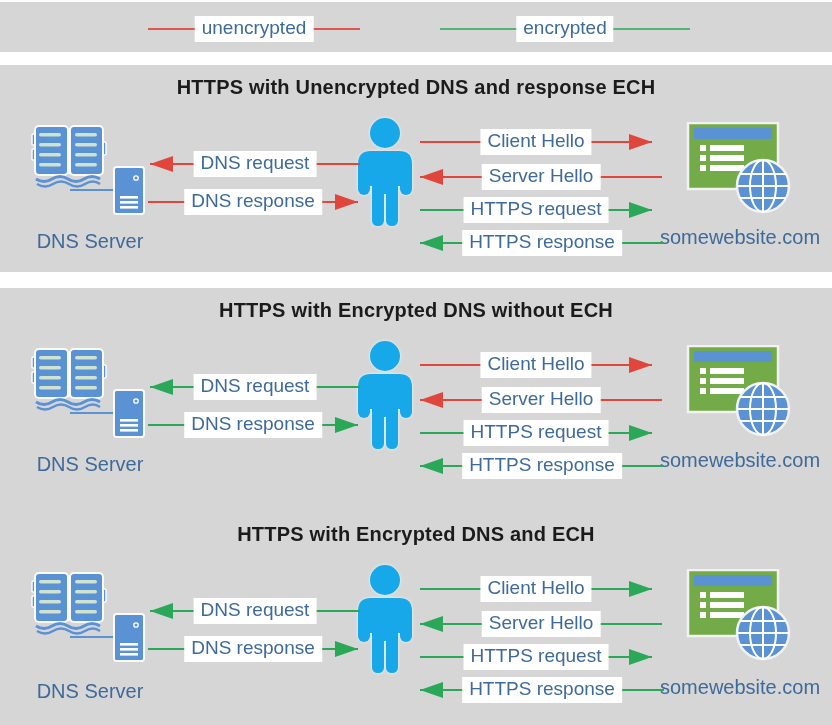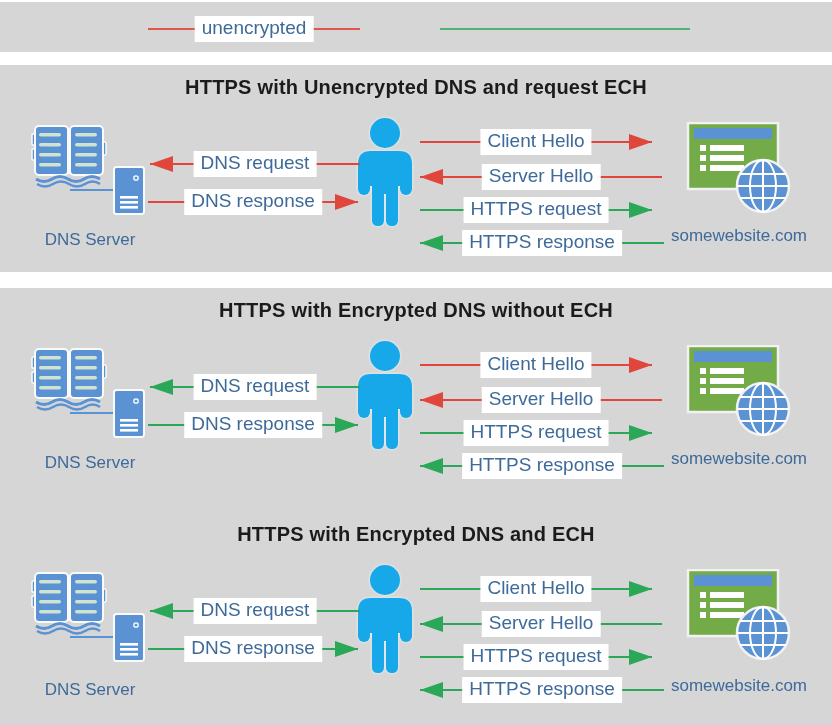--- a/index.html
+++ b/index.html
@@ -15,42 +15,43 @@
   
   .ar{position:absolute;height:26px;}
   .ar .ln{position:absolute;left:0;right:0;top:12px;height:2px;background:var(--c,#888);}
   .ar .hd{position:absolute;top:5px;width:0;height:0;
           border-top:8px solid transparent;border-bottom:8px solid transparent;}
   .ar.right .hd{right:0;border-left:23px solid var(--c,#888);}
   .ar.left  .hd{left:0;border-right:23px solid var(--c,#888);}
   .ar .lb{position:absolute;left:50%;top:13px;transform:translate(-50%,-50%);
           background:#ffffff;padding:1px 7px 3px;font-size:19px;white-space:nowrap;
           color:var(--label-text,#3e6a99);z-index:2;}
-  .actor-label{position:absolute;font-size:17px;color:var(--label-text,#3e6a99);
+  .actor-label{position:absolute;font-size:20px;color:var(--label-text,#3e6a99);
                text-align:center;white-space:nowrap;}
   .icon-svg{position:absolute;}
   .person-svg{filter:drop-shadow(0 0 1.5px #e9f6fe);}
 </style>
 </head>
 <body>
 
 <div id="frame" style="--panel-bg: #d6d6d6; --title-text: #1b1b1b; --label-text: #3e6a99; --icon-blue: #5b92d4; --person-blue: #16a8e8; --window-green: #74ab49;">
 
   <div id="legend" class="band">
     <div class="ar" style="left: 148px; top: 14px; width: 212px; --c: #e0564e;">
       <i class="ln"></i>
       <span class="lb">unencrypted</span>
     </div>
     <div class="ar" style="left: 440px; top: 14px; width: 250px; --c: #53b374;">
       <i class="ln"></i>
+      <span class="lb">encrypted</span>
     </div>
   </div>
 
   <section id="panel1" class="band">
-    <h2 class="ptitle">HTTPS with Unencrypted DNS and request ECH</h2>
+    <h2 class="ptitle">HTTPS with Unencrypted DNS and response ECH</h2>
 
     <svg class="icon-svg" style="left:30px;top:57px;" width="120" height="100" viewBox="0 0 120 100">
       <line x1="40" y1="68" x2="84" y2="68" style="stroke:var(--icon-blue);stroke-width:2"></line>
       <rect x="2" y="12" width="6" height="11" rx="1" style="fill:var(--icon-blue);stroke:#fafafa;stroke-width:1.5"></rect>
       <rect x="2" y="27" width="6" height="11" rx="1" style="fill:var(--icon-blue);stroke:#fafafa;stroke-width:1.5"></rect>
       <rect x="70" y="20" width="6" height="13" rx="1" style="fill:var(--icon-blue);stroke:#fafafa;stroke-width:1.5"></rect>
       <rect x="5" y="4" width="33" height="49" rx="4" style="fill:var(--icon-blue);stroke:#fafafa;stroke-width:2"></rect>
       <rect x="40" y="4" width="33" height="49" rx="4" style="fill:var(--icon-blue);stroke:#fafafa;stroke-width:2"></rect>
       <line x1="39" y1="6" x2="39" y2="52" style="stroke:#fafafa;stroke-width:2"></line>
       <g style="fill:#cfe3cf;">

